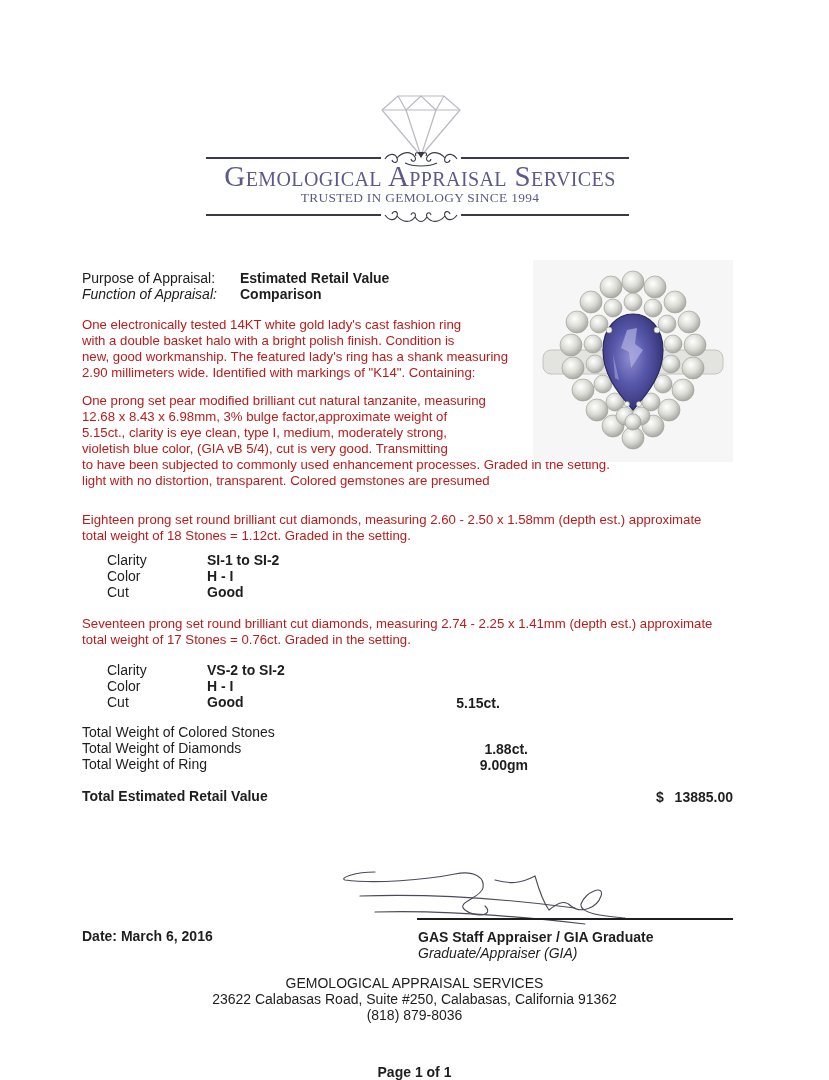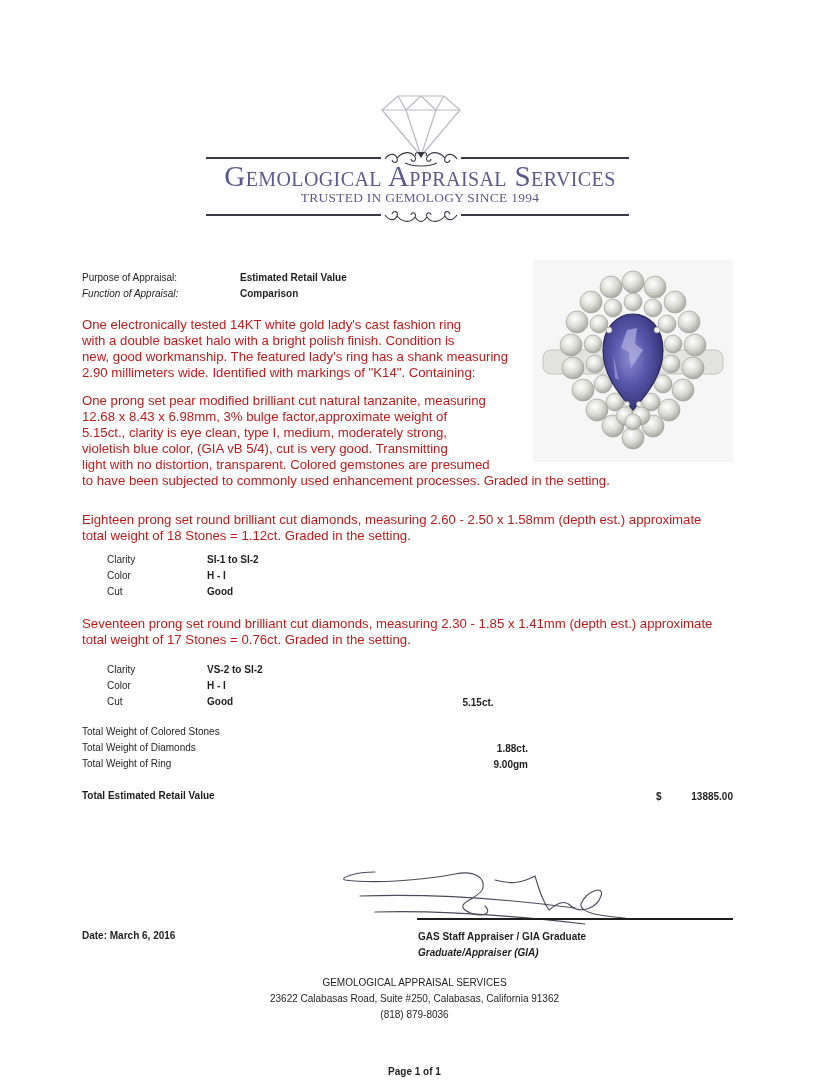--- a/index.html
+++ b/index.html
@@ -44,21 +44,21 @@
       font-family: "Liberation Serif", "DejaVu Serif", serif;
       font-size: 13.4px;
       letter-spacing: 0.3px;
       color: #5b5a8a;
       line-height: 16px;
       white-space: nowrap;
     }
 
     
     .txt {
-      font-size: 10px;
+      font-size: 14px;
       line-height: 16px;
       color: #1e1e1e;
       white-space: nowrap;
     }
     .bold { font-weight: bold; }
     .para {
       font-size: 13.2px;
       line-height: 16px;
       color: #b91c1c;
     }
@@ -143,22 +143,22 @@
   <span class="line">with a double basket halo with a bright polish finish. Condition is</span>
   <span class="line">new, good workmanship. The featured lady's ring has a shank measuring</span>
   <span class="line">2.90 millimeters wide. Identified with markings of "K14".  Containing:</span>
 </div>
 
 <div class="abs para" style="left:82px; top:393px;">
   <span class="line">One prong set pear modified brilliant cut natural tanzanite, measuring</span>
   <span class="line">12.68 x 8.43 x 6.98mm,  3% bulge factor,approximate weight of</span>
   <span class="line">5.15ct., clarity is eye clean, type I, medium, moderately strong,</span>
   <span class="line">violetish blue color, (GIA vB 5/4), cut is very good. Transmitting</span>
+  <span class="line">to have been subjected to commonly used enhancement processes. Graded in the setting.</span>
   <span class="line">light with no distortion, transparent. Colored gemstones are presumed</span>
-  <span class="line">to have been subjected to commonly used enhancement processes. Graded in the setting.</span>
 </div>
 
 <div class="abs ring-photo" title="Pear-shaped tanzanite ring with double diamond halo">
   <svg width="200" height="202" viewBox="0 0 200 202">
     <defs>
       <radialGradient id="dia" cx="40%" cy="35%" r="65%">
         <stop offset="0%" stop-color="#ffffff"></stop>
         <stop offset="55%" stop-color="#dcdcd6"></stop>
         <stop offset="100%" stop-color="#a9aaa4"></stop>
       </radialGradient>
@@ -232,21 +232,21 @@
   <div class="abs txt" style="left:107px; top:552px;">Clarity</div>
   <div class="abs txt bold" style="left:207px; top:552px;">SI-1 to SI-2</div>
   <div class="abs txt" style="left:107px; top:568px;">Color</div>
   <div class="abs txt bold" style="left:207px; top:568px;">H - I</div>
   <div class="abs txt" style="left:107px; top:584px;">Cut</div>
   <div class="abs txt bold" style="left:207px; top:584px;">Good</div>
 </div>
 
 <div>
   <div class="abs para" style="left:82px; top:616px;">
-    <span class="line">Seventeen prong set round brilliant cut diamonds, measuring 2.30 - 1.85 x 1.41mm (depth est.) approximate</span>
+    <span class="line">Seventeen prong set round brilliant cut diamonds, measuring 2.74 - 2.25 x 1.41mm (depth est.) approximate</span>
     <span class="line">total weight of 17 Stones = 0.76ct. Graded in the setting.</span>
   </div>
   <div class="abs txt" style="left:107px; top:662px;">Clarity</div>
   <div class="abs txt bold" style="left:207px; top:662px;">VS-2 to SI-2</div>
   <div class="abs txt" style="left:107px; top:678px;">Color</div>
   <div class="abs txt bold" style="left:207px; top:678px;">H - I</div>
   <div class="abs txt" style="left:107px; top:694px;">Cut</div>
   <div class="abs txt bold" style="left:207px; top:694px;">Good</div>
 </div>
 
@@ -270,20 +270,20 @@
     <path d="M40,6 C20,6 4,12 10,14 C40,18 90,14 120,8 C140,4 150,12 148,22 C146,32 120,36 130,44 C140,52 160,50 150,40"></path>
     <path d="M25,30 C80,28 150,30 240,42"></path>
     <path d="M40,46 C100,44 180,50 250,58"></path>
     <path d="M160,14 C175,18 185,18 200,10 C204,24 208,36 214,44 C224,36 230,34 236,40 C246,48 262,42 266,30 C270,18 250,26 246,38 C244,48 270,50 290,52"></path>
   </g>
 </svg>
 <div class="abs sig-line"></div>
 
 <div class="abs txt bold" style="left:82px; top:928px;">Date: March 6, 2016</div>
 <div class="abs txt bold" style="left:418px; top:929px;">GAS Staff Appraiser / GIA Graduate</div>
-<div class="abs txt italic" style="left:418px; top:945px;font-weight:bold;">Graduate/Appraiser (GIA)</div>
+<div class="abs txt italic" style="left:418px; top:945px;">Graduate/Appraiser (GIA)</div>
 
 <div>
   <div class="abs txt center" style="top:975px;">GEMOLOGICAL APPRAISAL SERVICES</div>
   <div class="abs txt center" style="top:991px;">23622 Calabasas Road, Suite #250, Calabasas, California 91362</div>
   <div class="abs txt center" style="top:1007px;">(818) 879-8036</div>
   <div class="abs txt center bold" style="top:1064px;">Page 1 of 1</div>
 </div>
 
 </body></html>

